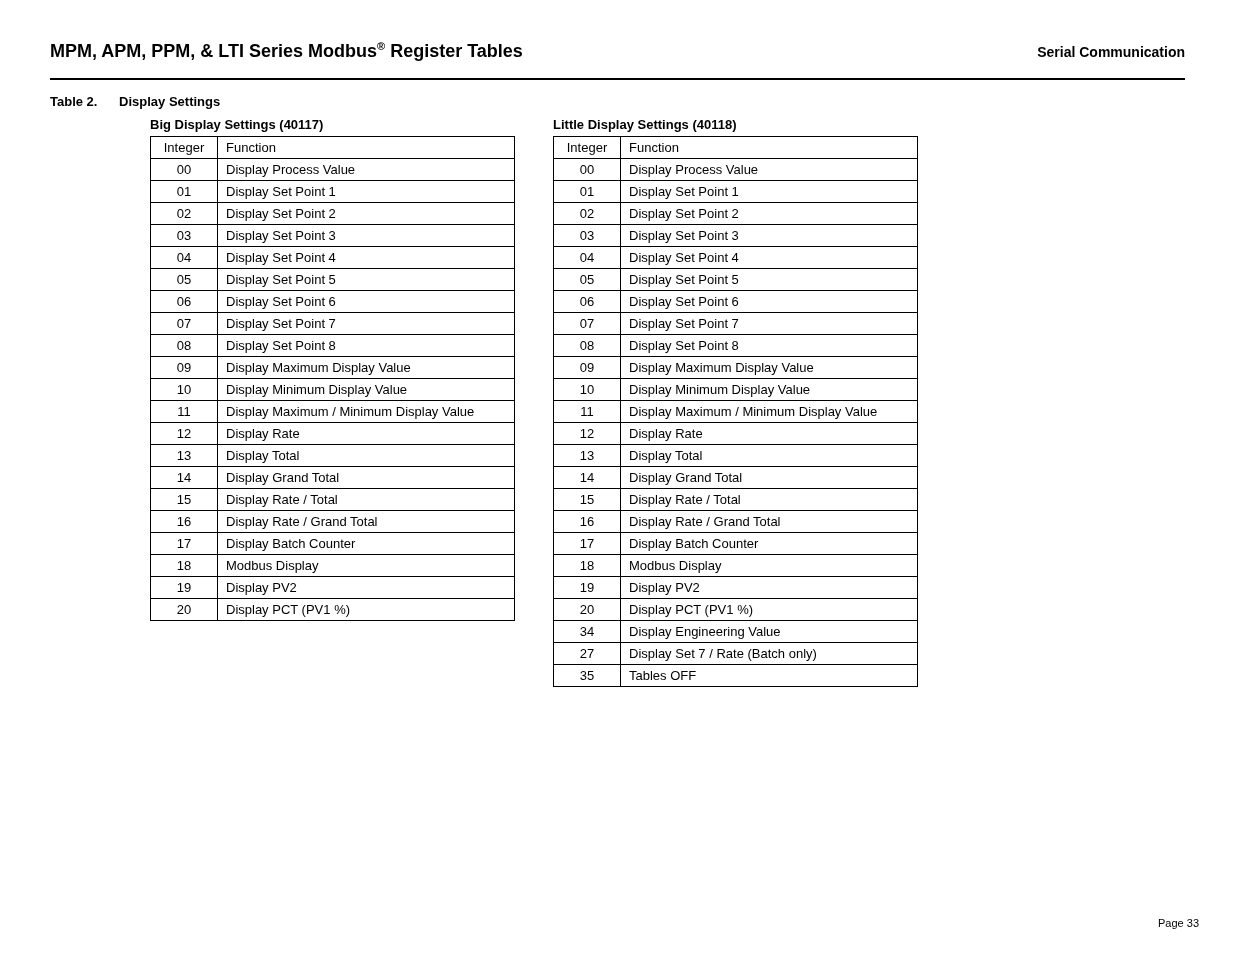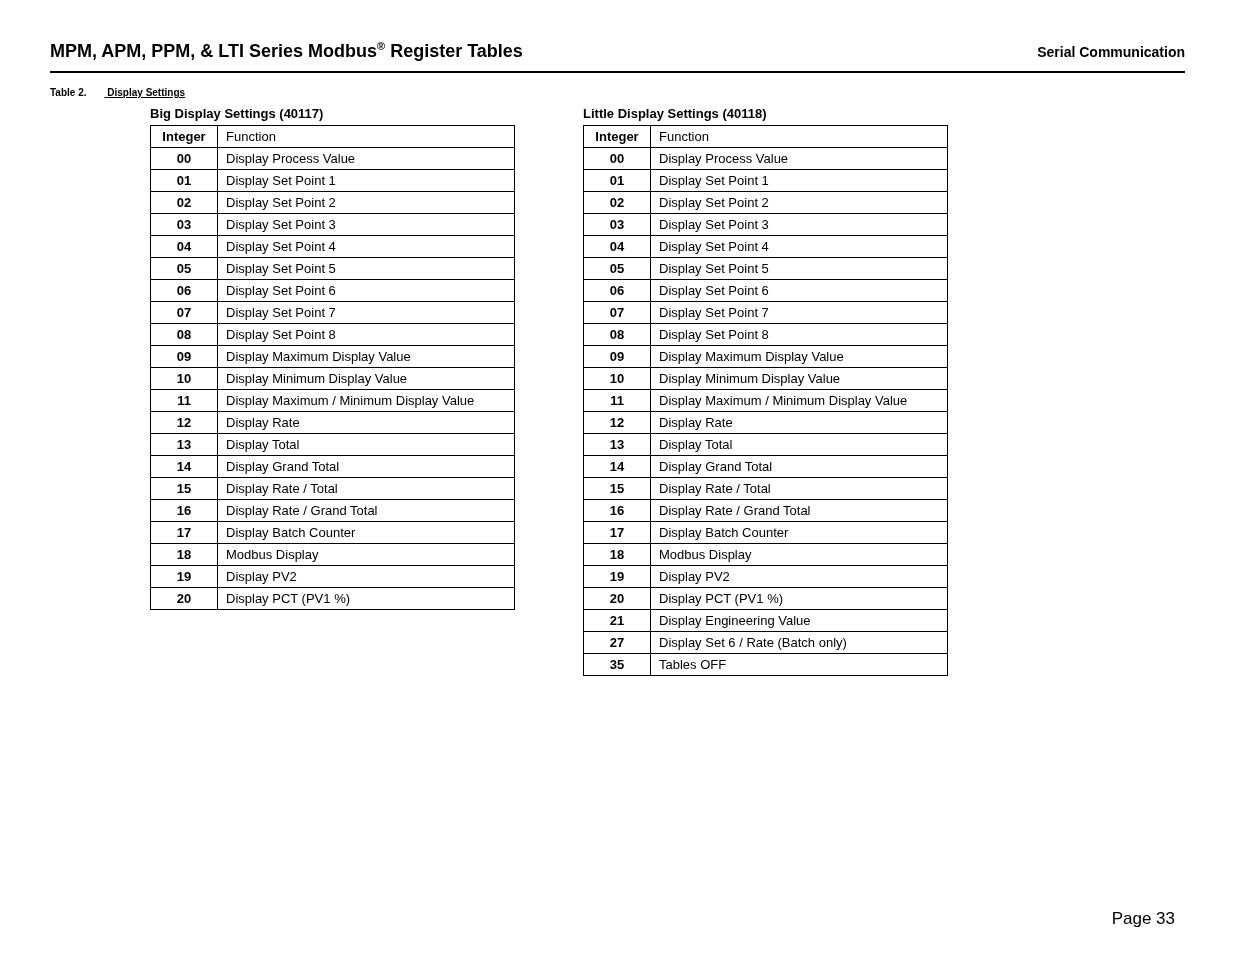--- a/index.html
+++ b/index.html
@@ -7,48 +7,47 @@
       margin: 0;
       padding: 40px 50px;
       color: #000;
       font-size: 13px;
     }
     .header {
       display: flex;
       justify-content: space-between;
       align-items: baseline;
       border-bottom: 2px solid #000;
-      padding-bottom: 9px;
+      padding-bottom: 16px;
       margin-bottom: 14px;
     }
     .header-left {
       font-weight: bold;
       font-size: 18px;
     }
     .header-left sup {
       font-size: 11px;
       vertical-align: super;
     }
     .header-right {
       font-weight: bold;
       font-size: 14px;
     }
     .table-caption {
       font-weight: bold;
-      font-size: 10px;
+      font-size: 13px;
       margin-bottom: 8px;
-      text-decoration: underline;
     }
     .table-caption .t-num {
       display: inline-block;
       margin-right: 18px;
     }
     .tables-row {
       display: flex;
-      gap: 68px;
+      gap: 38px;
       margin-left: 100px;
     }
     .table-block {
       display: inline-block;
     }
     .table-title {
       font-weight: bold;
       font-size: 13px;
       margin-bottom: 4px;
     }
@@ -58,30 +57,29 @@
     th, td {
       border: 1px solid #000;
       padding: 3px 8px;
       text-align: left;
       font-size: 13px;
       font-weight: normal;
     }
     .int-col {
       text-align: center;
       width: 50px;
-      font-weight: bold;
     }
     .func-col {
       width: 280px;
     }
     .page-num {
       position: fixed;
       bottom: 25px;
-      right: 60px;
-      font-size: 17px;
+      right: 36px;
+      font-size: 11px;
     }
   </style>
 </head>
 <body>
 
 <div class="header">
   <div class="header-left">
     <span>MPM, APM, PPM, &amp; LTI Series Modbus</span><sup>®</sup><span> Register Tables</span>
   </div>
   <div class="header-right">Serial Communication</div>
@@ -280,26 +278,26 @@
           </tr>
           <tr>
             <td class="int-col">19</td>
             <td class="func-col">Display PV2</td>
           </tr>
           <tr>
             <td class="int-col">20</td>
             <td class="func-col">Display PCT (PV1 %)</td>
           </tr>
           <tr>
-            <td class="int-col">21</td>
+            <td class="int-col">34</td>
             <td class="func-col">Display Engineering Value</td>
           </tr>
           <tr>
             <td class="int-col">27</td>
-            <td class="func-col">Display Set 6 / Rate (Batch only)</td>
+            <td class="func-col">Display Set 7 / Rate (Batch only)</td>
           </tr>
           <tr>
             <td class="int-col">35</td>
             <td class="func-col">Tables OFF</td>
           </tr>
         </tbody>
     </table>
   </div>
 
 </div>

